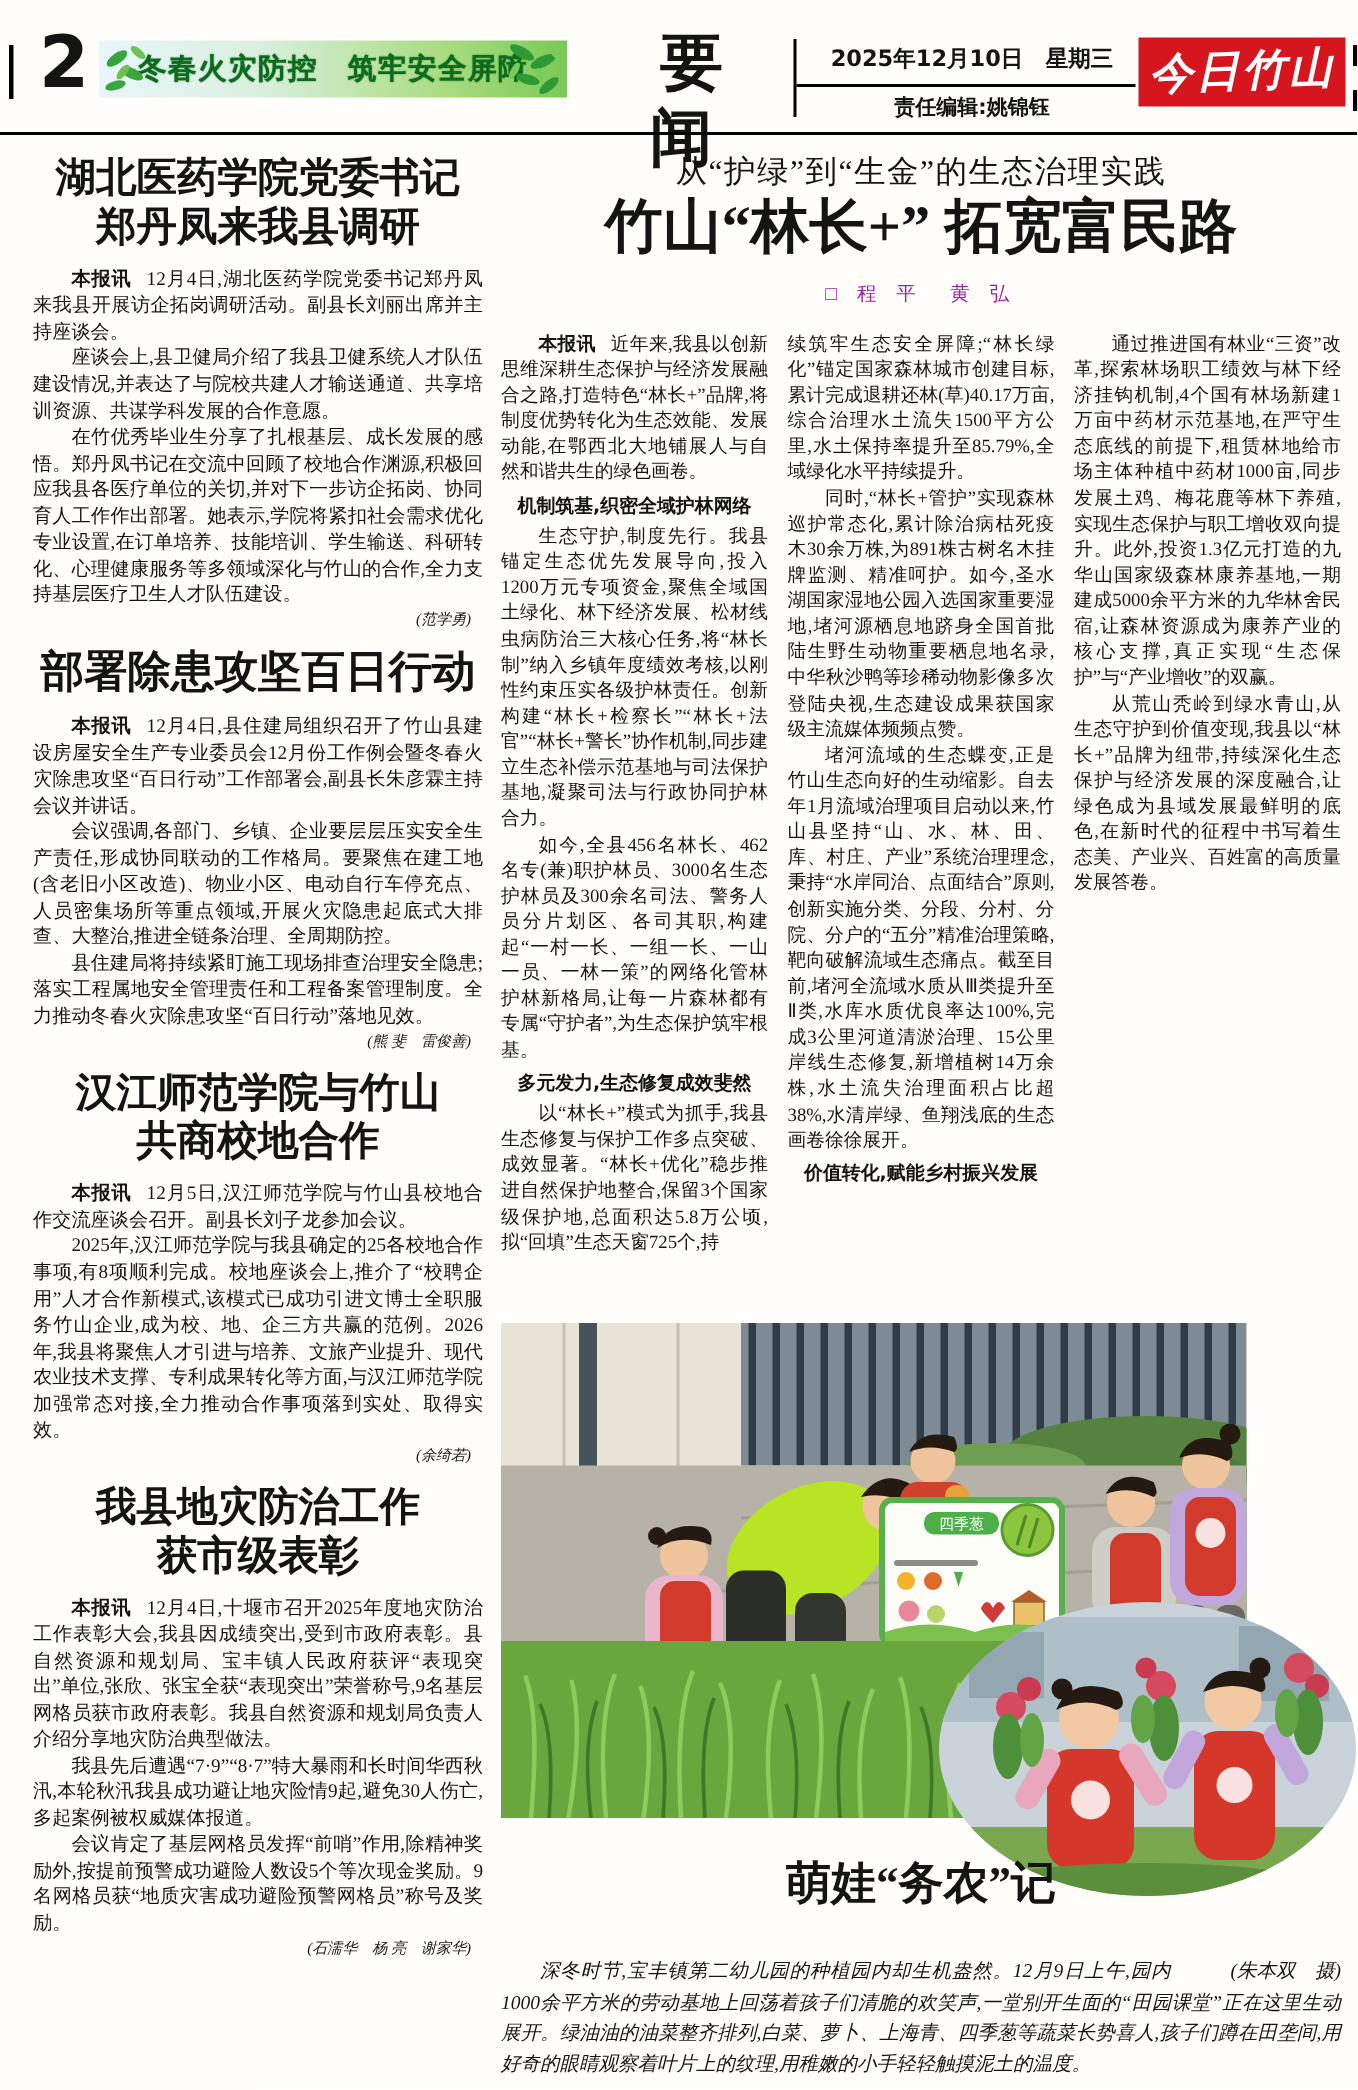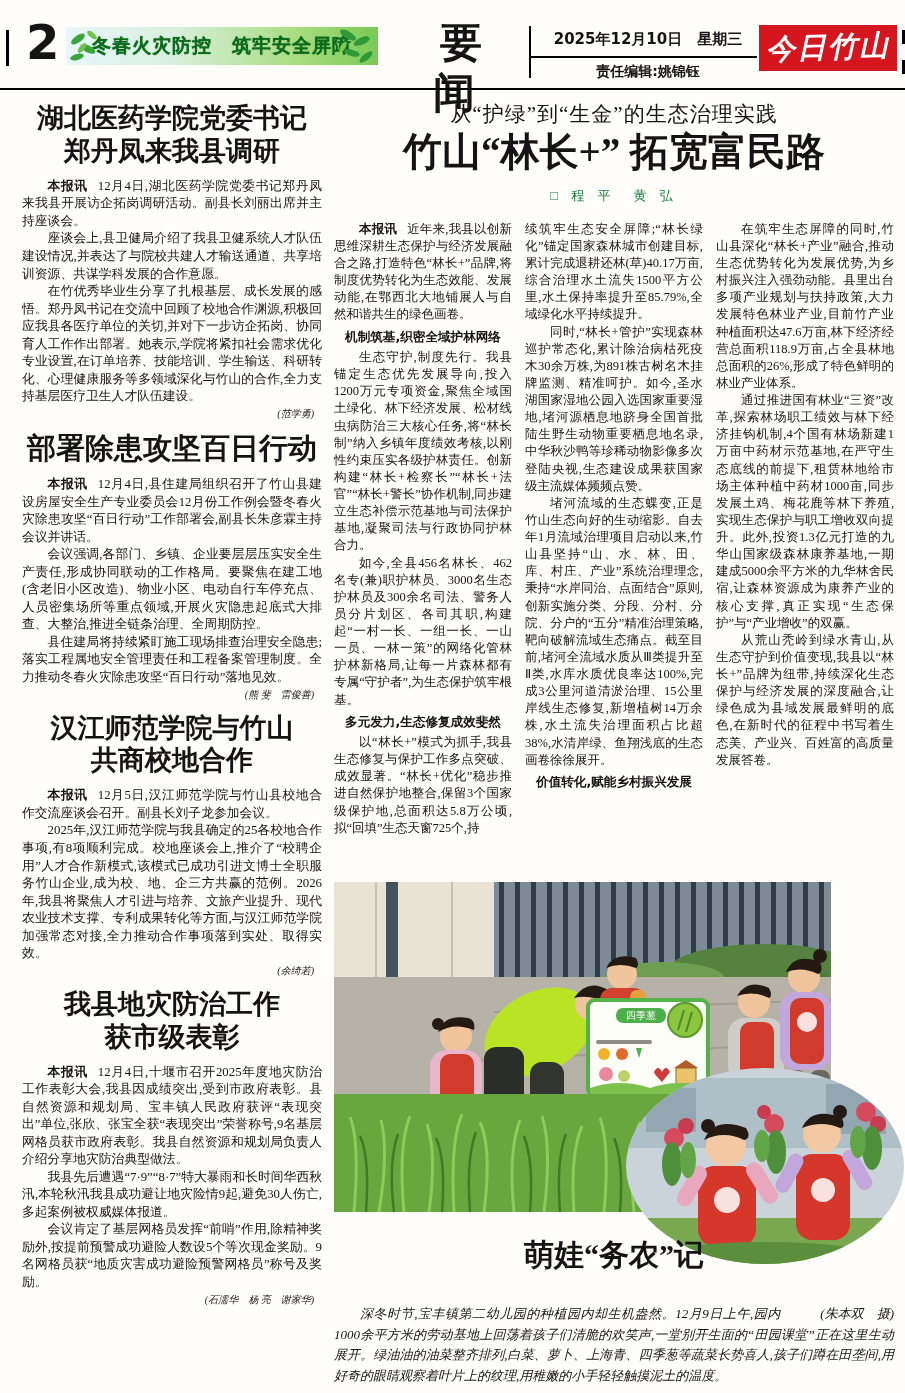--- a/index.html
+++ b/index.html
@@ -39,21 +39,21 @@
   .article .ttl{font-weight:900;font-size:27px;line-height:1.22;text-align:center;margin:4px 0 10px;}
   .article .ttl.one{font-size:29px;}
   .article p{font-size:12.8px;line-height:1.37;text-align:justify;text-indent:2em;margin:0;}
   .lead{font-weight:bold;margin-right:10px;}
   .sig-line{font-size:10px;line-height:1.5;font-style:italic;text-align:right;padding-right:8px;}
 
   
   .main{position:absolute;left:334px;top:96px;width:560px;height:1297px;}
   .kicker{text-align:center;font-size:21px;letter-spacing:1px;margin:4px 0 2px;}
   .main-title{text-align:center;font-weight:900;font-size:39px;line-height:1.15;margin:0 0 12px;}
-  .byline{text-align:center;font-size:13px;letter-spacing:5px;margin-bottom:16px;color:#15803d;}
+  .byline{text-align:center;font-size:13px;letter-spacing:5px;margin-bottom:16px;color:#a21caf;}
   .cols{position:relative;height:786px;}
   .mcol{position:absolute;top:0;width:178px;}
   .mcol.c1{left:0;} .mcol.c2{left:191px;} .mcol.c3{left:382px;}
   .mcol p{font-size:12.5px;line-height:1.37;text-align:justify;text-indent:2em;margin:0;}
   .msub{font-family:"DejaVu Sans",sans-serif;font-weight:bold;font-size:12.6px;line-height:1.7;
         text-align:center;margin:2px 0;}
 
   .photo-main{position:absolute;left:0;top:786px;width:497px;height:330px;background:#e9e5d8;text-align:center;}
   .photo-main svg{display:block;}
   .photo-oval{position:absolute;left:292px;top:972px;width:278px;height:196px;}
@@ -169,21 +169,20 @@
         <div class="msub">多元发力,生态修复成效斐然</div>
         <p>以“林长+”模式为抓手,我县生态修复与保护工作多点突破、成效显著。“林长+优化”稳步推进自然保护地整合,保留3个国家级保护地,总面积达5.8万公顷,拟“回填”生态天窗725个,持</p>
       </div>
       <div class="mcol c2">
         <p style="text-indent:0">续筑牢生态安全屏障;“林长绿化”锚定国家森林城市创建目标,累计完成退耕还林(草)40.17万亩,综合治理水土流失1500平方公里,水土保持率提升至85.79%,全域绿化水平持续提升。</p>
         <p>同时,“林长+管护”实现森林巡护常态化,累计除治病枯死疫木30余万株,为891株古树名木挂牌监测、精准呵护。如今,圣水湖国家湿地公园入选国家重要湿地,堵河源栖息地跻身全国首批陆生野生动物重要栖息地名录,中华秋沙鸭等珍稀动物影像多次登陆央视,生态建设成果获国家级主流媒体频频点赞。</p>
         <p>堵河流域的生态蝶变,正是竹山生态向好的生动缩影。自去年1月流域治理项目启动以来,竹山县坚持“山、水、林、田、库、村庄、产业”系统治理理念,秉持“水岸同治、点面结合”原则,创新实施分类、分段、分村、分院、分户的“五分”精准治理策略,靶向破解流域生态痛点。截至目前,堵河全流域水质从Ⅲ类提升至Ⅱ类,水库水质优良率达100%,完成3公里河道清淤治理、15公里岸线生态修复,新增植树14万余株,水土流失治理面积占比超38%,水清岸绿、鱼翔浅底的生态画卷徐徐展开。</p>
         <div class="msub">价值转化,赋能乡村振兴发展</div>
       </div>
       <div class="mcol c3">
-        <p>在筑牢生态屏障的同时,竹山县深化“林长+产业”融合,推动生态优势转化为发展优势,为乡村振兴注入强劲动能。县里出台多项产业规划与扶持政策,大力发展特色林业产业,目前竹产业种植面积达47.6万亩,林下经济经营总面积118.9万亩,占全县林地总面积的26%,形成了特色鲜明的林业产业体系。</p>
         <p>通过推进国有林业“三资”改革,探索林场职工绩效与林下经济挂钩机制,4个国有林场新建1万亩中药材示范基地,在严守生态底线的前提下,租赁林地给市场主体种植中药材1000亩,同步发展土鸡、梅花鹿等林下养殖,实现生态保护与职工增收双向提升。此外,投资1.3亿元打造的九华山国家级森林康养基地,一期建成5000余平方米的九华林舍民宿,让森林资源成为康养产业的核心支撑,真正实现“生态保护”与“产业增收”的双赢。</p>
         <p>从荒山秃岭到绿水青山,从生态守护到价值变现,我县以“林长+”品牌为纽带,持续深化生态保护与经济发展的深度融合,让绿色成为县域发展最鲜明的底色,在新时代的征程中书写着生态美、产业兴、百姓富的高质量发展答卷。</p>
       </div>
     </div>
 
     <div class="photo-main">
       <svg width="497" height="330" viewBox="0 0 497 330">
         <defs>
           <pattern id="fence" width="16" height="95" patternUnits="userSpaceOnUse">
             <rect width="16" height="95" fill="#7d8b96"></rect>

